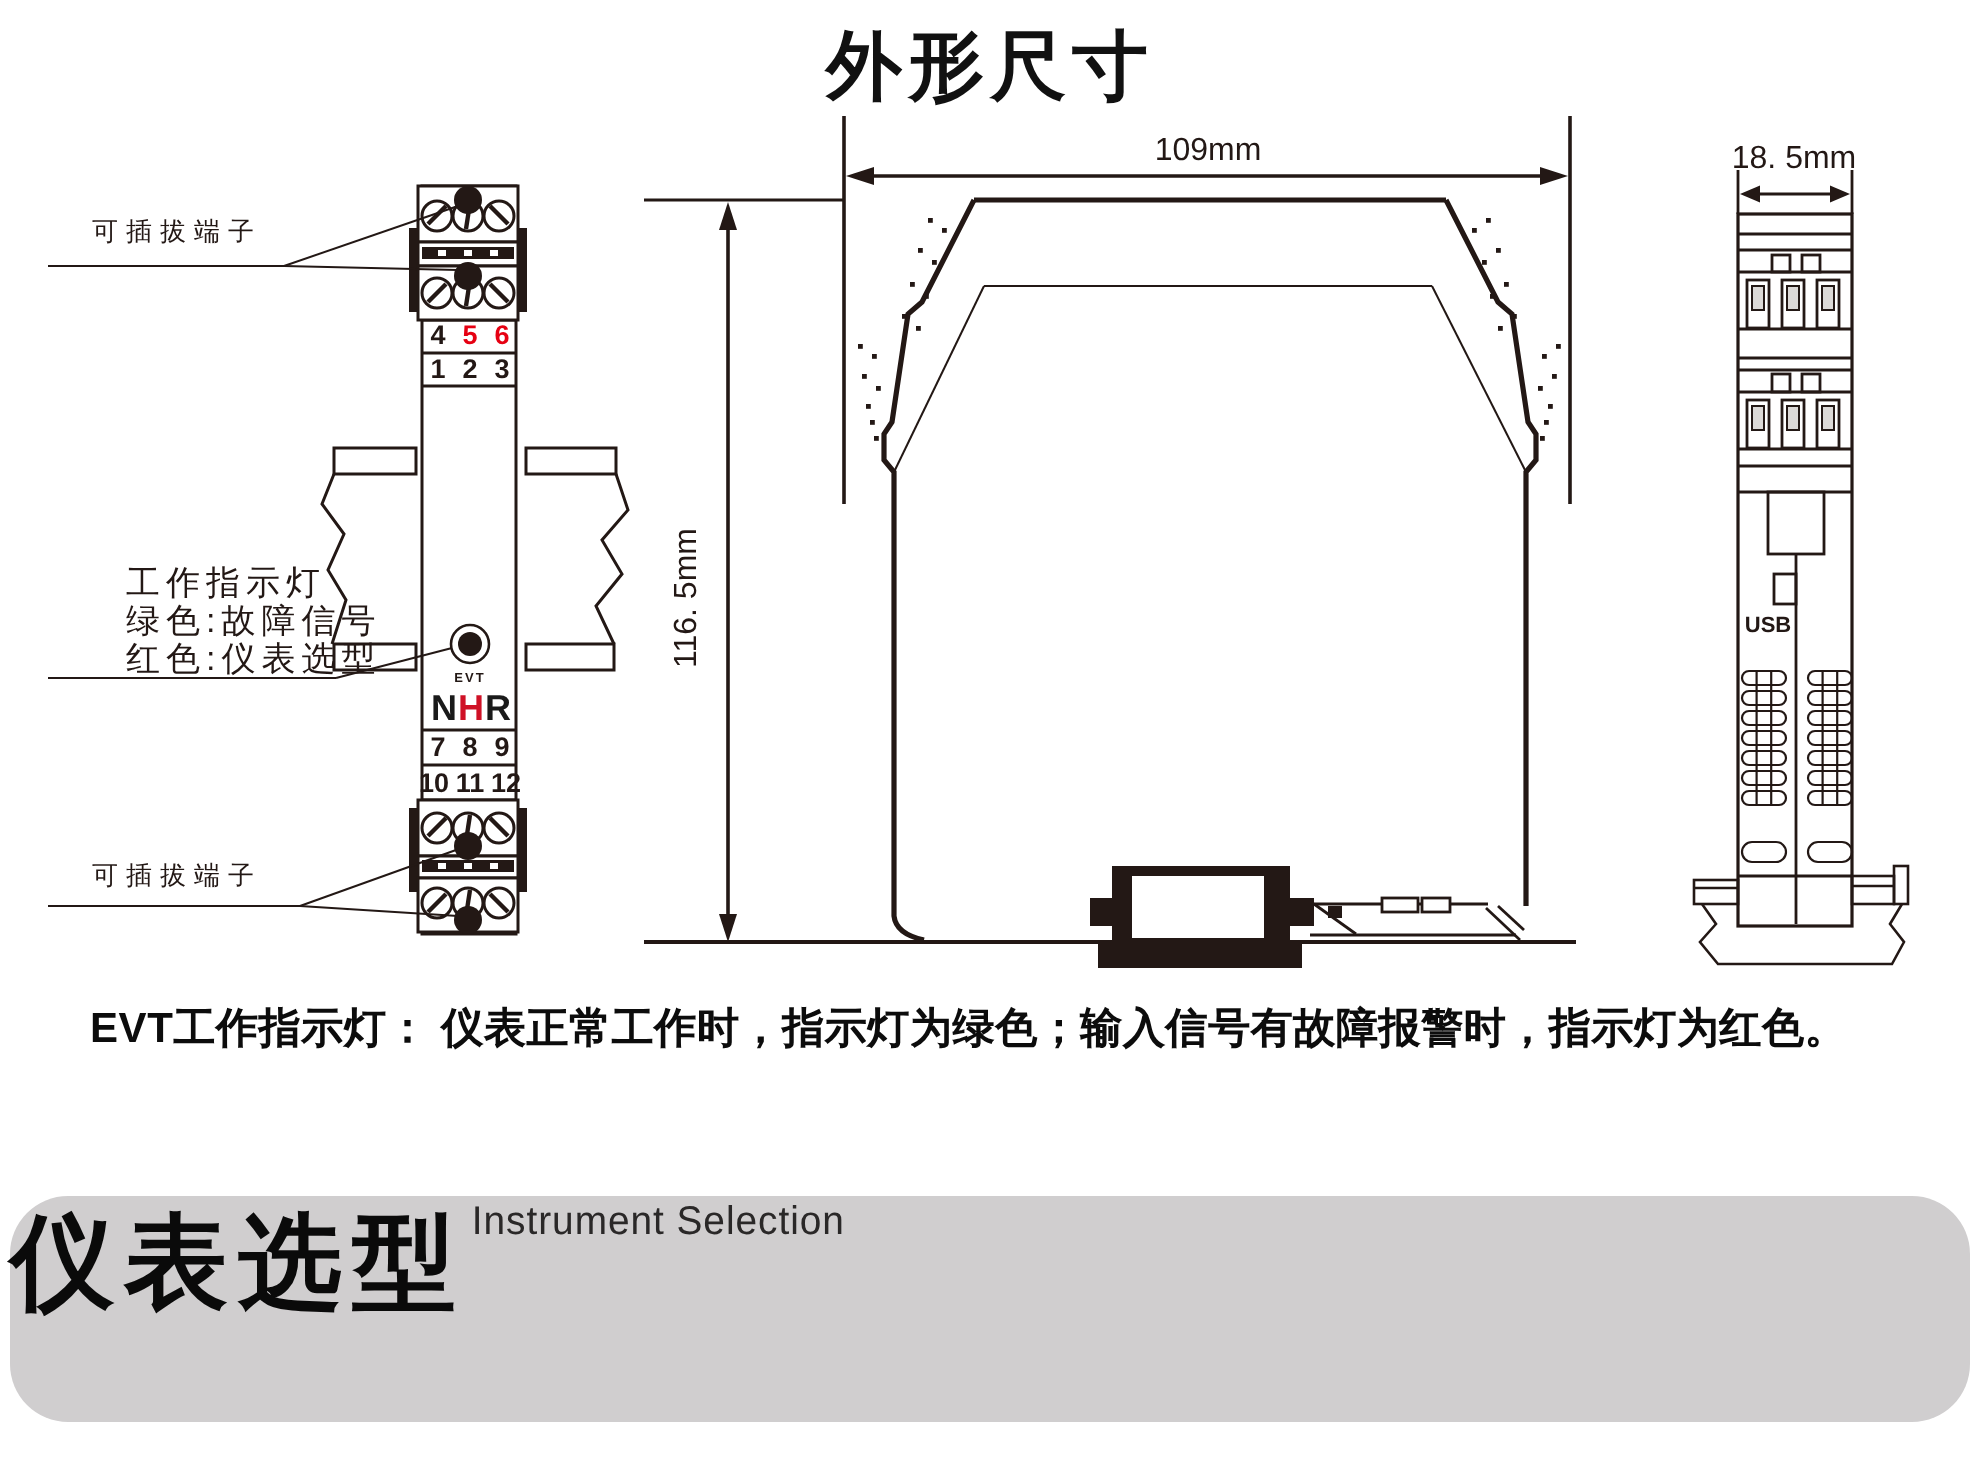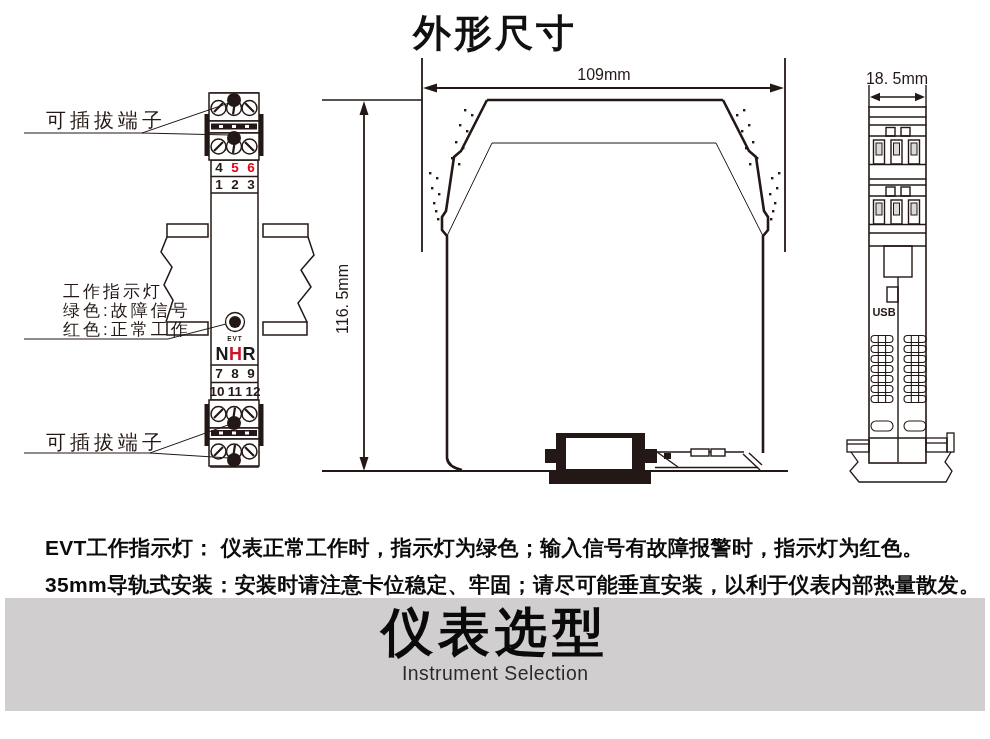--- a/index.html
+++ b/index.html
@@ -1,26 +1,26 @@
 <!DOCTYPE html>
 <html><head>
 <meta charset="utf-8">
 <style>
   html,body{margin:0;padding:0;background:#ffffff;}
   .page{position:relative;width:990px;height:739px;background:#ffffff;overflow:hidden;
         font-family:"Liberation Sans","DejaVu Sans",sans-serif;color:#231815;}
   .abs{position:absolute;}
   .page-title{left:0;right:0;top:8px;text-align:center;font-size:38px;font-weight:900;
               letter-spacing:3px;color:#111;}
-  .cn-label{font-size:20px;letter-spacing:4px;color:#231815;font-weight:500;white-space:nowrap;}
+  .cn-label{font-size:13px;letter-spacing:4px;color:#231815;font-weight:500;white-space:nowrap;}
   .indicator-label{font-size:17px;letter-spacing:3px;line-height:19px;color:#231815;font-weight:500;white-space:nowrap;}
   .notes{left:45px;top:496px;width:930px;font-size:21px;font-weight:600;line-height:37px;
-         letter-spacing:0.3px;color:#0c0c0c;white-space:nowrap;margin-top:33px;}
+         letter-spacing:0.3px;color:#0c0c0c;white-space:nowrap;}
   .banner{left:5px;top:598px;width:980px;height:113px;background:#d0cecf;
-          display:flex;flex-direction:column;align-items:center;justify-content:flex-start;}
+          display:flex;flex-direction:row;justify-content:flex-start;border-radius:29px;}
   .banner-title{margin-top:6px;font-size:52px;font-weight:900;letter-spacing:5px;color:#0a0a0a;line-height:56px;}
   .banner-sub{margin-top:2px;font-size:20px;color:#2a2828;letter-spacing:0.5px;transform:scaleX(.97);}
   svg{position:absolute;left:0;top:0;}
   svg text{font-family:"Liberation Sans","DejaVu Sans",sans-serif;}
   .num{font-size:13.5px;font-weight:700;fill:#231815;}
   .num-red{fill:#e60012;}
   .dim{font-size:16px;fill:#231815;font-weight:500;}
 </style>
 </head>
 <body>
@@ -309,28 +309,27 @@
         <polyline points="851,452 858,462 850,471 859,482 946,482 952,471 945,462 951,452"></polyline>
       </g>
     </g>
   </svg>
 
   <div class="abs cn-label" style="left:46px;top:107px;">可插拔端子</div>
 
   <div class="abs indicator-label" style="left:43px;top:282px;margin-left:20px;">
     <div>工作指示灯</div>
     <div>绿色:故障信号</div>
-    <div>红色:正常工作</div>
+    <div>红色:仪表选型</div>
   </div>
 
   <div class="abs cn-label" style="left:46px;top:429px;">可插拔端子</div>
 
   <div class="abs notes">
     <div>EVT工作指示灯： 仪表正常工作时，指示灯为绿色；输入信号有故障报警时，指示灯为红色。</div>
-    <div>35mm导轨式安装：安装时请注意卡位稳定、牢固；请尽可能垂直安装，以利于仪表内部热量散发。</div>
   </div>
 
   <div class="abs banner">
     <div class="banner-title">仪表选型</div>
     <div class="banner-sub">Instrument Selection</div>
   </div>
 
 </div>
 
 </body></html>

